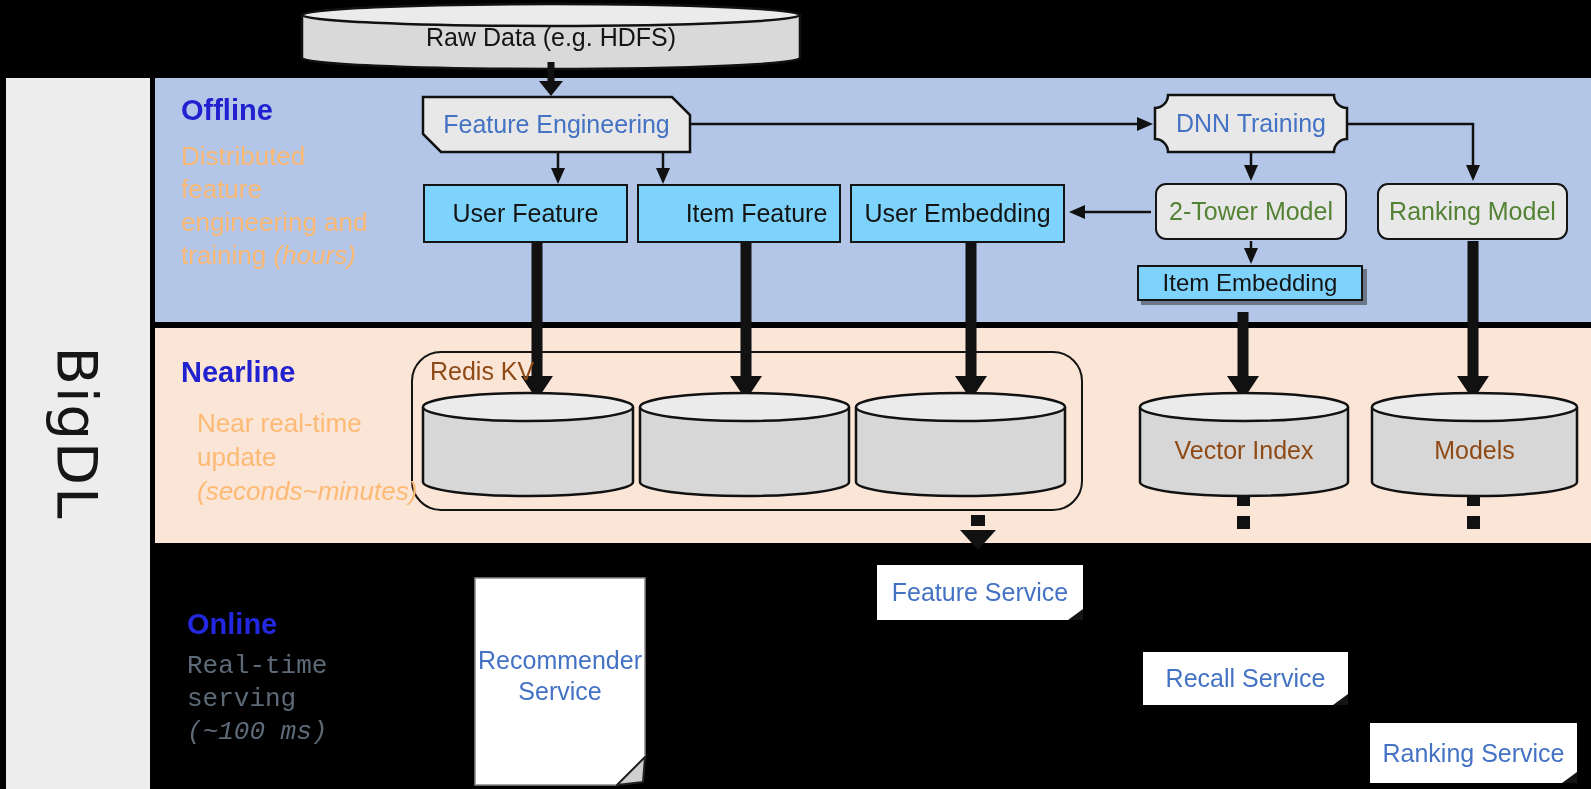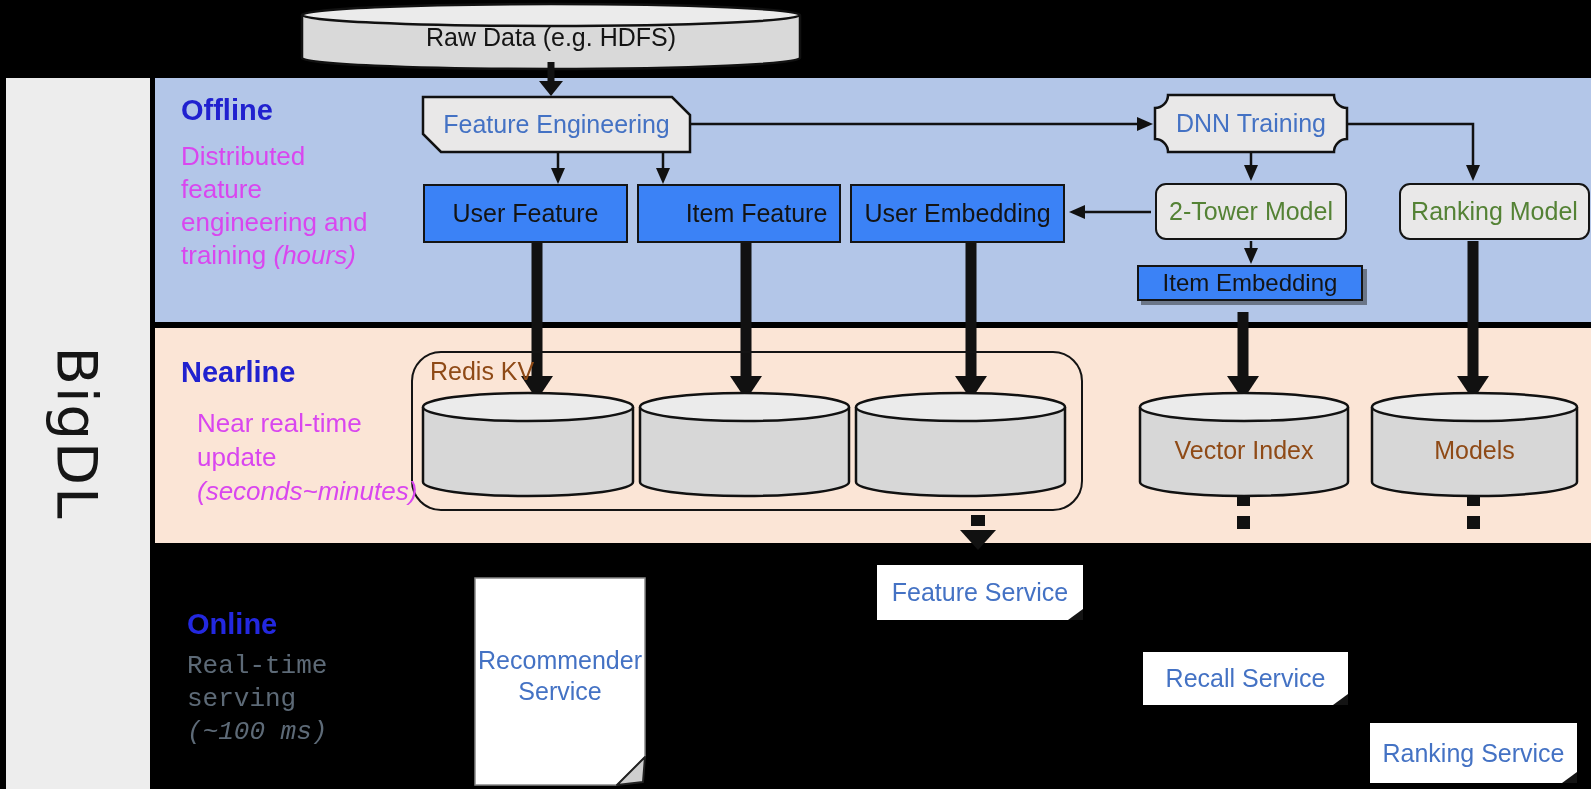--- a/index.html
+++ b/index.html
@@ -8,32 +8,32 @@
   .band{position:absolute;z-index:0;}
   .band-offline{left:155px;top:78px;width:1436px;height:244px;background:#b3c6e8;}
   .band-nearline{left:155px;top:328px;width:1436px;height:215px;background:#fbe5d6;}
   .sidebar{position:absolute;left:6px;top:78px;width:144px;height:711px;background:#ededed;
            display:flex;align-items:center;justify-content:center;z-index:2;}
   .brand{transform:rotate(90deg);font-family:"DejaVu Sans",sans-serif;font-size:56px;
          color:#161616;letter-spacing:2px;white-space:nowrap;}
   .overlay{position:absolute;left:0;top:0;z-index:1;pointer-events:none;}
   .node{position:absolute;display:flex;align-items:center;justify-content:center;
         font-size:25px;box-sizing:border-box;z-index:2;text-align:center;}
-  .gray-node{background:#3b82f6;border:2.5px solid #141414;color:#141414;}
+  .gray-node{background:#7dd3fc;border:2.5px solid #141414;color:#141414;}
   .round{border-radius:11px;}
   .light-node{background:#e9e8e8;border:2.5px solid #141414;}
   .txt-blue{color:#4472c4;}
   .txt-green{color:#548235;}
   .txt-brown{color:#8f4a16;}
   .shadowed{box-shadow:4px 4px 0 rgba(20,20,20,0.45);}
   .label{position:absolute;z-index:3;display:flex;align-items:center;justify-content:center;
          font-size:25px;text-align:center;}
   .heading{position:absolute;z-index:3;font-size:29px;font-weight:600;color:#2121cf;}
   .heading-online{color:#2328e0;font-weight:700;}
-  .desc{position:absolute;z-index:3;font-size:26px;line-height:33px;color:#d946ef;}
+  .desc{position:absolute;z-index:3;font-size:26px;line-height:33px;color:#fdba74;}
   .desc-nearline{line-height:34px;margin-left:16px;}
   .desc-online{line-height:33px;color:#5d6a77;font-family:Liberation Mono, monospace;}
   .service{position:absolute;z-index:3;background:#ffffff;color:#4472c4;font-size:25px;
            display:flex;align-items:center;justify-content:center;box-sizing:border-box;}
   .service::after{content:"";position:absolute;right:0;bottom:0;width:0;height:0;
            border-bottom:11px solid #141414;border-left:15px solid transparent;}
   .doc-text{position:absolute;z-index:3;font-size:25px;line-height:31px;color:#4472c4;
             text-align:center;}
   .redis-frame{position:absolute;left:411px;top:351px;width:672px;height:160px;z-index:2;
             border:2.5px solid #141414;border-radius:30px;box-sizing:border-box;background:transparent;}
@@ -122,21 +122,21 @@
   </div>
 
   <div class="label" style="left:302px;top:23px;width:498px;color:#141414;">Raw Data (e.g. HDFS)</div>
   <div class="label txt-blue" style="left:423px;top:97px;width:267px;height:55px;">Feature Engineering</div>
   <div class="label txt-blue" style="left:1155px;top:95px;width:192px;height:57px;">DNN Training</div>
 
   <div class="node gray-node" style="left:423px;top:184px;width:205px;height:59px;">User Feature</div>
   <div class="node gray-node" style="left:637px;top:184px;width:204px;height:59px;padding-left:35px;">Item Feature</div>
   <div class="node gray-node" style="left:850px;top:184px;width:215px;height:59px;">User Embedding</div>
   <div class="node light-node round txt-green" style="left:1155px;top:183px;width:192px;height:57px;">2-Tower Model</div>
-  <div class="node light-node round txt-green" style="left:1377px;top:183px;width:191px;height:57px;margin-left:22px;">Ranking Model</div>
+  <div class="node light-node round txt-green" style="left:1377px;top:183px;width:191px;height:57px;">Ranking Model</div>
   <div class="node gray-node shadowed" style="left:1137px;top:265px;width:226px;height:36px;font-size:24px;">Item Embedding</div>
 
   <div class="heading" style="left:181px;top:356px;">Nearline</div>
   <div class="desc desc-nearline" style="left:181px;top:406px;">
     <div>Near real-time</div>
     <div>update</div>
     <div><i>(seconds~minutes)</i></div>
   </div>
   <div class="label txt-brown" style="left:430px;top:357px;justify-content:flex-start;">Redis KV</div>
   <div class="label txt-brown" style="left:1140px;top:436px;width:208px;">Vector Index</div>

